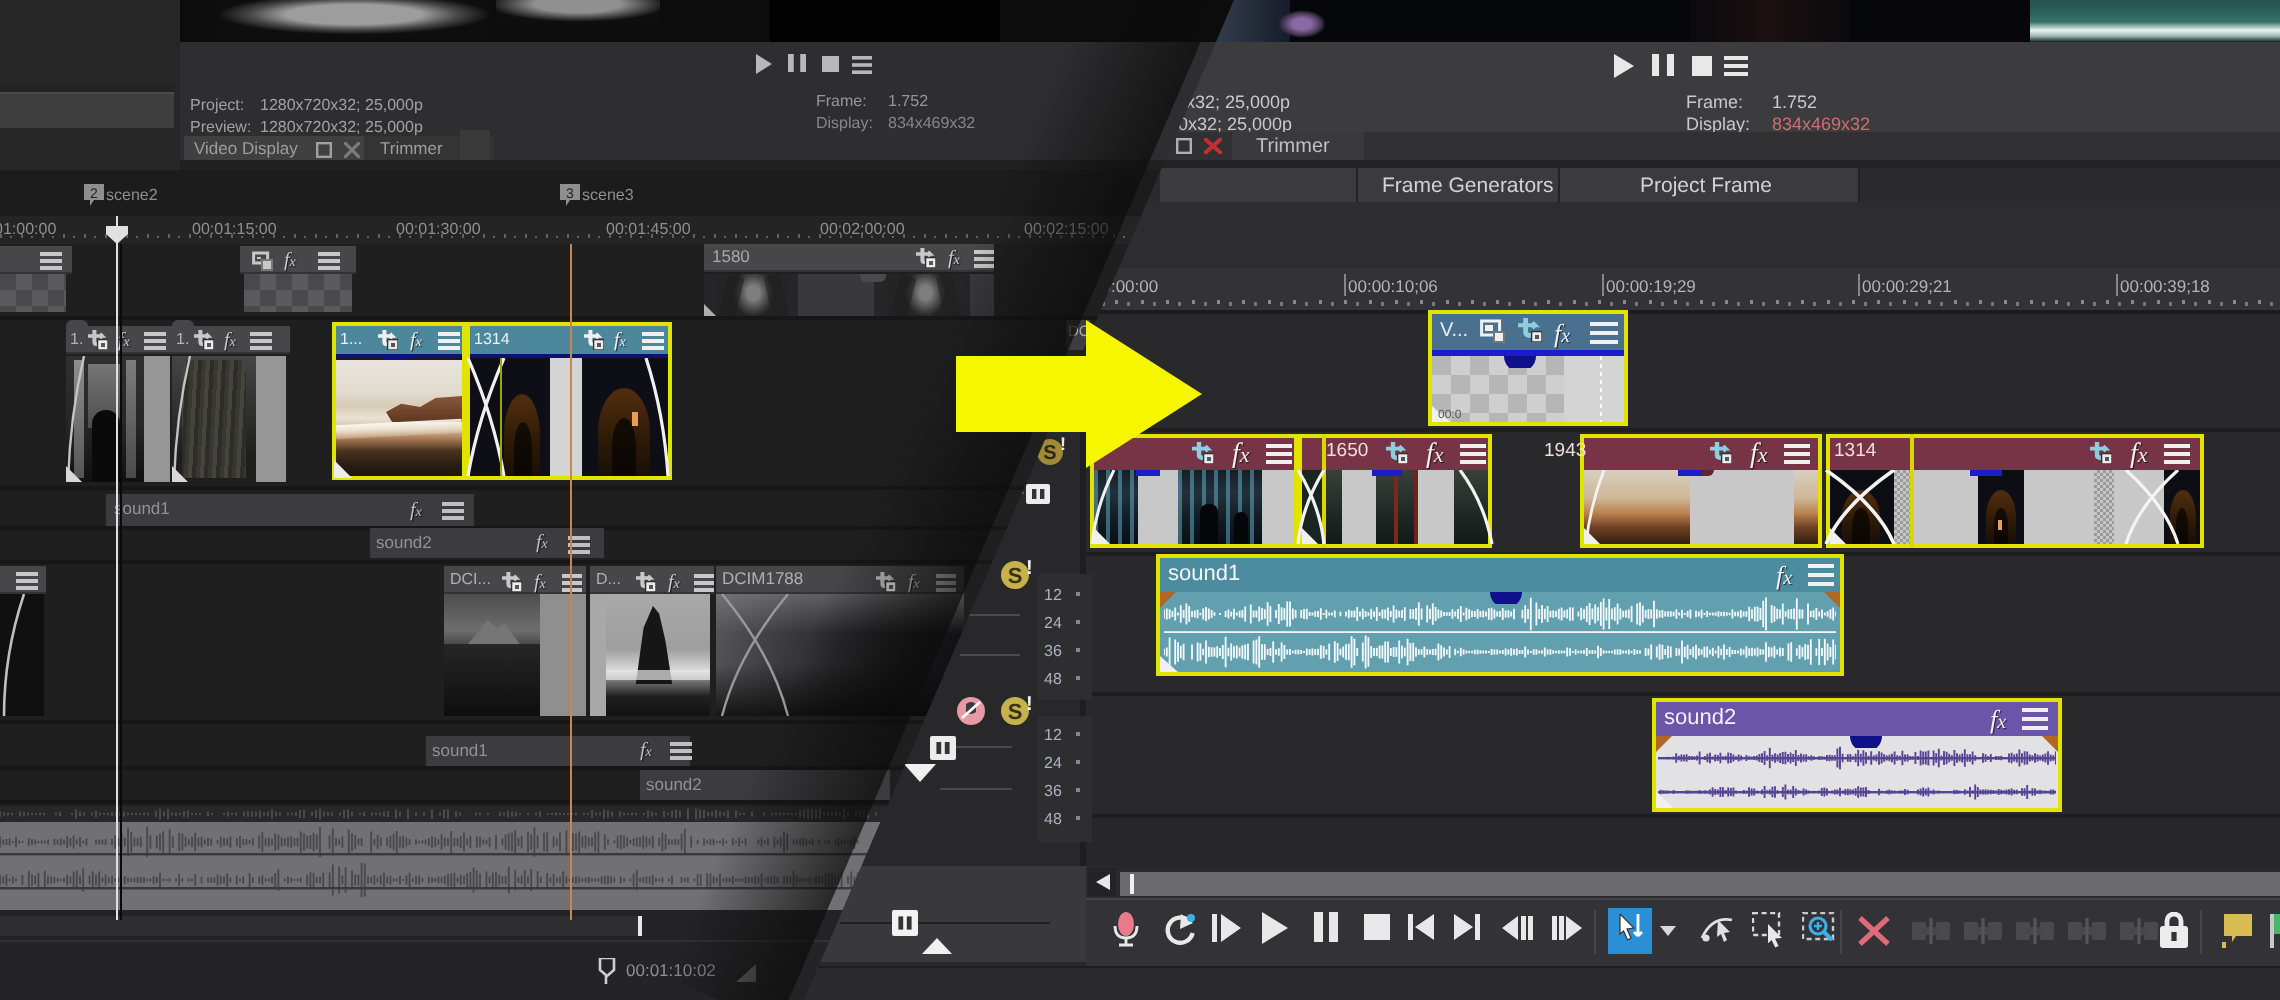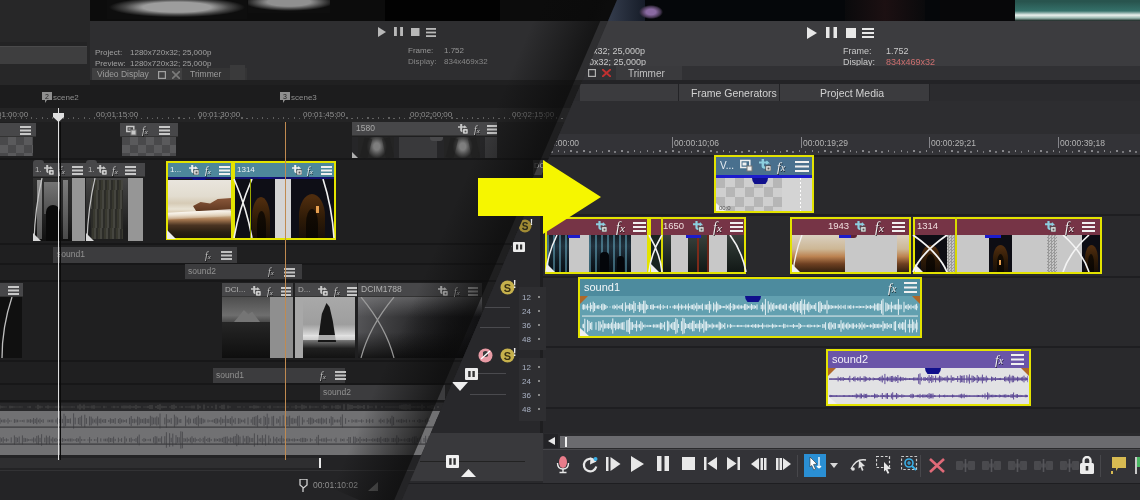--- a/index.html
+++ b/index.html
@@ -408,21 +408,21 @@
       </svg>
       <div class="a" style="left:616px;top:66px;width:66px;height:14px;background:#3a3a3d"></div>
       <div class="a" style="left:628px;top:68px;font:normal 10px/1.15 'Liberation Sans',sans-serif;color:#c0c0c0;white-space:nowrap;">Trimmer</div>
       <div class="a" style="left:540px;top:80px;width:600px;height:4px;background:#232326"></div>
       <div class="a" style="left:540px;top:84px;width:600px;height:17px;background:#2b2b2e"></div>
       <div class="a" style="left:580px;top:84px;width:99px;height:17px;background:#3b3b3e;border-right:1px solid #232326"></div>
       <div class="a" style="left:602px;top:87px;font:normal 10.5px/1.15 'Liberation Sans',sans-serif;color:#d2d2d2;white-space:nowrap;margin-top:28px;">Video FX</div>
       <div class="a" style="left:679px;top:84px;width:101px;height:17px;background:#3b3b3e;border-right:1px solid #232326"></div>
       <div class="a" style="left:691px;top:87px;font:normal 10.5px/1.15 'Liberation Sans',sans-serif;color:#d2d2d2;white-space:nowrap;">Frame Generators</div>
       <div class="a" style="left:780px;top:84px;width:150px;height:17px;background:#3b3b3e;border-right:1px solid #232326"></div>
-      <div class="a" style="left:820px;top:87px;font:normal 10.5px/1.15 'Liberation Sans',sans-serif;color:#d2d2d2;white-space:nowrap;">Project Media</div>
+      <div class="a" style="left:820px;top:87px;font:normal 10.5px/1.15 'Liberation Sans',sans-serif;color:#d2d2d2;white-space:nowrap;">Project Frame</div>
       <div class="a" style="left:540px;top:101px;width:600px;height:33px;background:#2d2d30"></div>
       <div class="a" style="left:540px;top:134px;width:600px;height:23px;background:#333337;border-bottom:2px solid #1c1c1e"></div>
       <div class="a" style="left:546px;top:139px;font:normal 8.5px/1.15 'Liberation Sans',sans-serif;color:#b4b4b4;white-space:nowrap;">00:00:00</div>
       <div class="a" style="left:544px;top:137px;width:1px;height:11px;background:#85858a"></div>
       <div class="a" style="left:674px;top:139px;font:normal 8.5px/1.15 'Liberation Sans',sans-serif;color:#b4b4b4;white-space:nowrap;">00:00:10;06</div>
       <div class="a" style="left:672px;top:137px;width:1px;height:11px;background:#85858a"></div>
       <div class="a" style="left:803px;top:139px;font:normal 8.5px/1.15 'Liberation Sans',sans-serif;color:#b4b4b4;white-space:nowrap;">00:00:19;29</div>
       <div class="a" style="left:801px;top:137px;width:1px;height:11px;background:#85858a"></div>
       <div class="a" style="left:931px;top:139px;font:normal 8.5px/1.15 'Liberation Sans',sans-serif;color:#b4b4b4;white-space:nowrap;">00:00:29;21</div>
       <div class="a" style="left:929px;top:137px;width:1px;height:11px;background:#85858a"></div>
@@ -519,21 +519,21 @@
       <div class="a" style="left:661px;top:217px;width:2px;height:57px;background:#d8d800"></div>
       <svg class="a" style="left:647px;top:235px" width="17" height="37" viewBox="0 0 17 37">
         <path d="M2 0 Q13 18 15 37 M15 0 Q4 18 2 37" stroke="#f2f2f2" stroke-width="1.6" fill="none"></path>
       </svg>
       <svg class="a" style="left:728px;top:235px" width="20" height="37" viewBox="0 0 20 37">
         <path d="M2 0 Q14 16 18 37" stroke="#f2f2f2" stroke-width="1.6" fill="none"></path>
       </svg>
       <div class="a" style="left:686px;top:235px;width:15px;height:3px;background:#1c1ccc"></div>
       <div class="a" style="left:790px;top:217px;width:121px;height:57px;border:2px solid #e3e300;background:#c8c8c8"></div>
       <div class="a" style="left:792px;top:219px;width:117px;height:16px;background:#763446"></div>
-      <div class="a" style="left:828px;top:221px;font:normal 9.5px/1.15 'Liberation Sans',sans-serif;color:#f0dede;white-space:nowrap;">1943</div>
+      <div class="a" style="left:772px;top:221px;font:normal 9.5px/1.15 'Liberation Sans',sans-serif;color:#f0dede;white-space:nowrap;">1943</div>
       <svg class="a" style="left:855px;top:221px" width="11" height="11" viewBox="0 0 11 11">
         <path d="M3.5 0 V6.8 Q3.5 8.1 6.8 7.9" stroke="#8ccede" stroke-width="2.2" fill="none"></path>
         <path d="M0 3.3 H7.9 L6.6 2.0 M7.9 3.3 L6.6 4.6" stroke="#8ccede" stroke-width="1.9" fill="none"></path>
         <rect x="5.8" y="5.8" width="5.2" height="5.2" fill="#ececec" stroke="#333" stroke-width="0.7"></rect>
         <rect x="7.5" y="7.5" width="2" height="2" fill="#555"></rect>
       </svg>
       <div class="a" style="left:875px;top:221px;font:italic 14px/1 'Liberation Serif',serif;color:#f0f0f0;text-shadow:0.5px 0.5px 0.5px rgba(0,0,0,0.7);">f<span style="font-size:11px">x</span></div>
       <svg class="a" style="left:892px;top:222px" width="13" height="10" viewBox="0 0 13 10">
         <rect x="0" y="0.0" width="13" height="2" fill="#f0f0f0"></rect>
         <rect x="0" y="4.0" width="13" height="2" fill="#f0f0f0"></rect>

